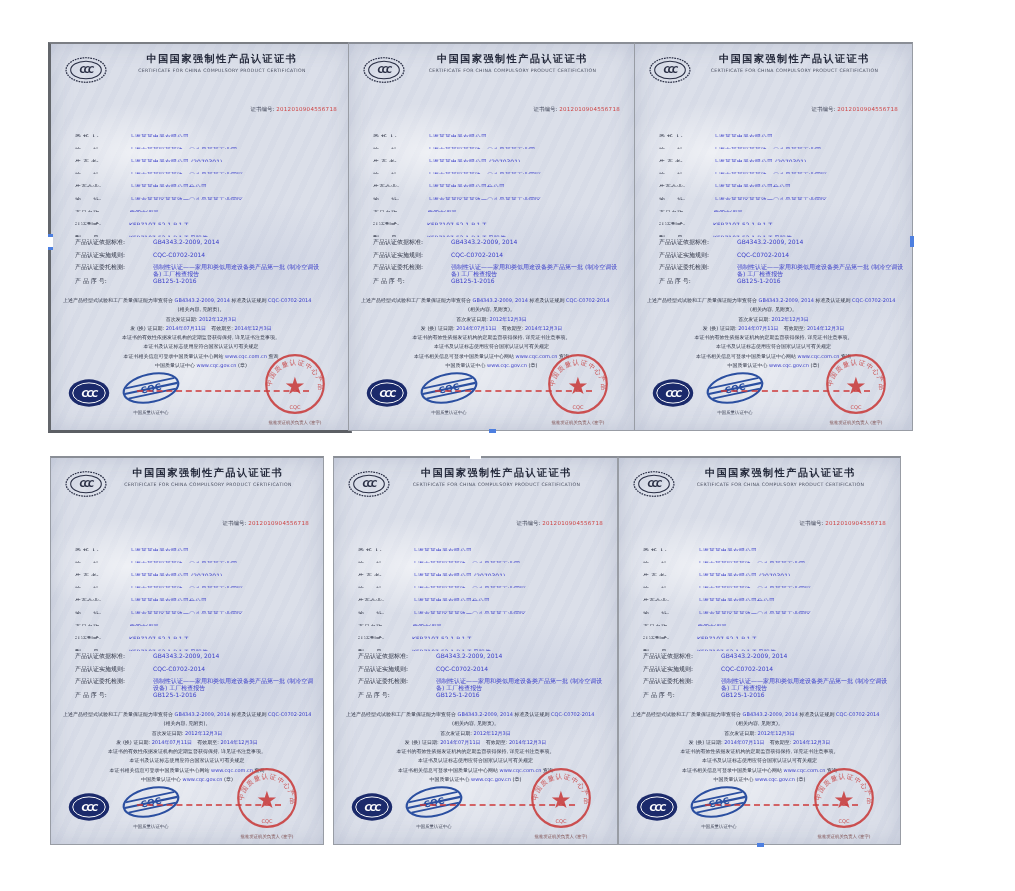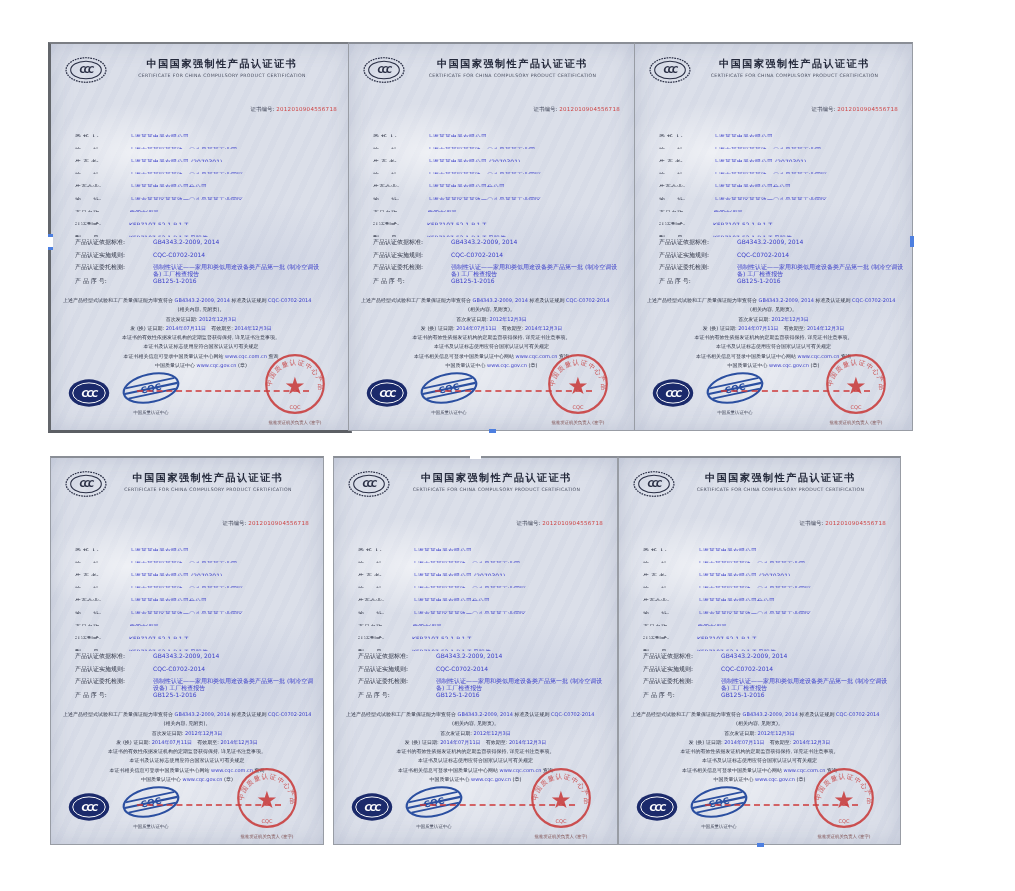--- a/index.html
+++ b/index.html
@@ -19,21 +19,21 @@
   .cert::before{content:'';position:absolute;inset:0;pointer-events:none;background:
     radial-gradient(130px 70px at 28% 28%, rgba(255,255,255,.55), transparent 70%),
     radial-gradient(170px 90px at 72% 58%, rgba(168,178,208,.22), transparent 72%),
     radial-gradient(120px 80px at 45% 85%, rgba(255,255,255,.4), transparent 70%),
     repeating-linear-gradient(115deg, rgba(158,168,198,.07) 0 6px, transparent 6px 15px);}
   .cert-content{position:absolute;inset:0;filter:blur(.35px)}
 
   
   .hdr{position:absolute;top:8px;left:0;right:0;height:42px}
   .ccc-outline{position:absolute;left:12px;top:2px;width:46px;height:32px}
-  .t1{margin-top:5px;padding-left:42px;text-align:center;font-size:10px;font-weight:bold;
+  .t1{padding-left:42px;text-align:center;font-size:10px;font-weight:bold;
       letter-spacing:1.6px;color:#23283a;white-space:nowrap}
   .t2{margin-top:2px;padding-left:42px;text-align:center;font-size:4.6px;letter-spacing:.35px;
       color:#4a4f60;white-space:nowrap;overflow:hidden}
 
   
   .certno{position:absolute;top:62px;right:14px;font-size:5.5px;color:#3a3f52;white-space:nowrap}
   .certno .cv{color:var(--red);letter-spacing:.3px}
 
   
   .fields{position:absolute;top:80px;left:24px;right:10px}

